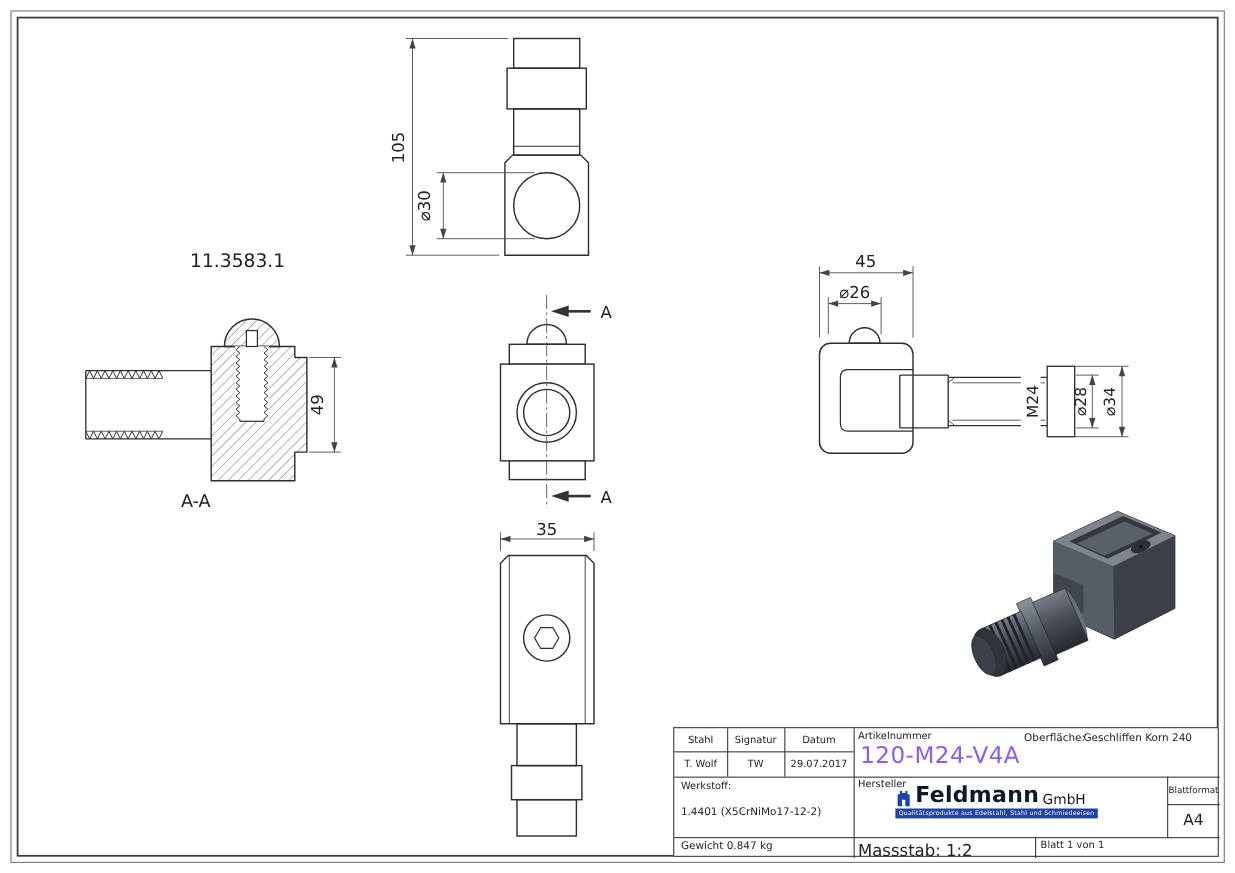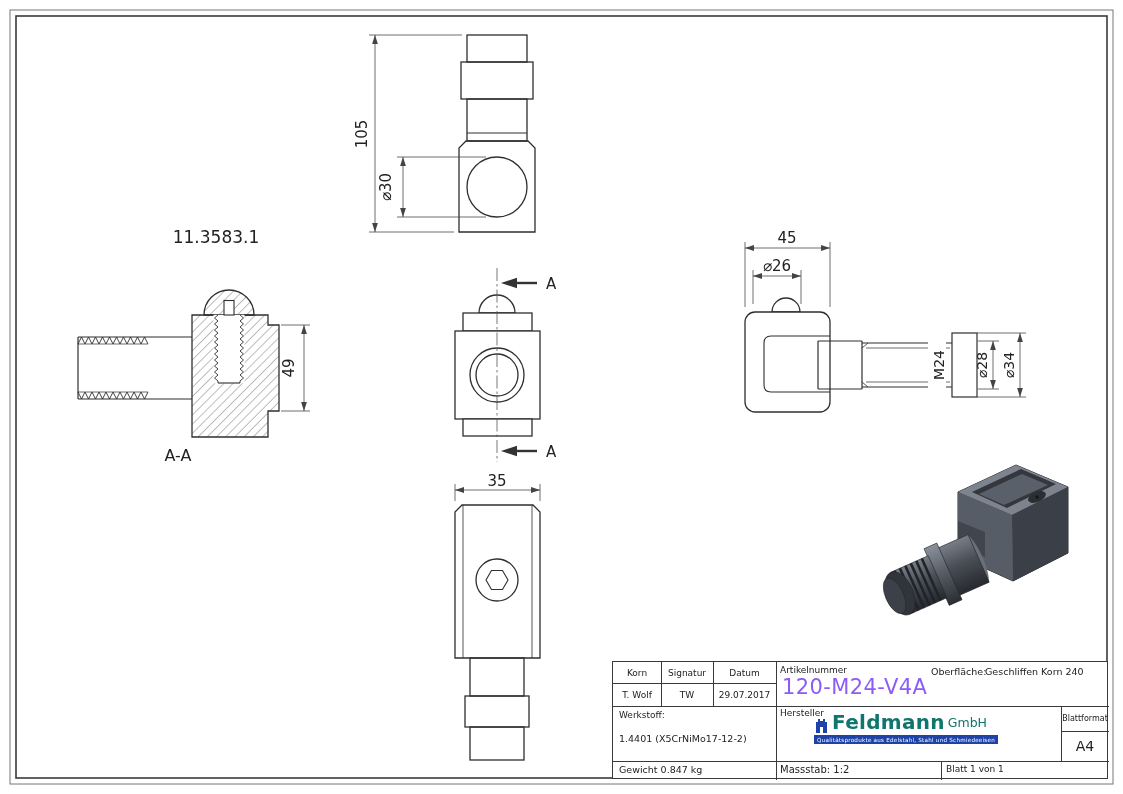--- a/index.html
+++ b/index.html
@@ -10,21 +10,21 @@
   svg text { font-family:"DejaVu Sans","Liberation Sans",sans-serif; fill:#222; }
 
   .titleblock { position:absolute; left:612px; top:661px; width:496px; height:118px;
                 border:1.3px solid #3a3a3a; background:#fff; }
   .tb-line { position:absolute; background:#3a3a3a; }
   .tb-cell { position:absolute; display:flex; align-items:center; justify-content:center; white-space:nowrap; }
   .tb-text { position:absolute; white-space:nowrap; }
   .artikel-big { font-size:21px; letter-spacing:0.4px; color:#8b5cf6; }
 
   .logo { position:absolute; left:201px; top:48px; }
-  .logo-row { display:flex; align-items:center; gap:3px; color:#0f766e; }
+  .logo-row { display:flex; align-items:flex-end; gap:3px; color:#0f172a; }
   .logo-row svg { align-self:flex-end; }
   .brand { font-size:20px; font-weight:bold; letter-spacing:0.3px; }
   .gmbh { font-size:12.5px; font-weight:normal; }
   .tagline { margin-top:1px; background:#1e43a8; color:#fff; font-size:5.6px;
              padding:1.5px 3px; letter-spacing:0.25px; white-space:nowrap; }
 </style>
 </head>
 <body>
 
 <div class="page">
@@ -215,41 +215,41 @@
   <div class="tb-line" style="left:0;top:21px;width:163px;height:1px"></div>
   <div class="tb-line" style="left:0;top:44px;width:496px;height:1px"></div>
   <div class="tb-line" style="left:0;top:99px;width:496px;height:1px"></div>
   <div class="tb-line" style="left:448px;top:69px;width:48px;height:1px"></div>
   <div class="tb-line" style="left:48px;top:0;width:1px;height:44px"></div>
   <div class="tb-line" style="left:100px;top:0;width:1px;height:44px"></div>
   <div class="tb-line" style="left:163px;top:0;width:1px;height:118px"></div>
   <div class="tb-line" style="left:448px;top:44px;width:1px;height:55px"></div>
   <div class="tb-line" style="left:328px;top:99px;width:1px;height:19px"></div>
 
-  <div class="tb-cell" style="left:0;top:0;width:48px;height:21px;font-size:9px">Korn</div>
+  <div class="tb-cell" style="left:0;top:0;width:48px;height:21px;font-size:9px">Stahl</div>
   <div class="tb-cell" style="left:48px;top:0;width:52px;height:21px;font-size:9px">Signatur</div>
   <div class="tb-cell" style="left:100px;top:0;width:63px;height:21px;font-size:9px">Datum</div>
   <div class="tb-cell" style="left:0;top:21px;width:48px;height:23px;font-size:9px">T. Wolf</div>
   <div class="tb-cell" style="left:48px;top:21px;width:52px;height:23px;font-size:9px">TW</div>
   <div class="tb-cell" style="left:100px;top:21px;width:63px;height:23px;font-size:9px">29.07.2017</div>
 
   <span class="tb-text" style="left:167px;top:3px;font-size:9px">Artikelnummer</span>
   <span class="tb-text artikel-big" style="left:169px;top:13px">120-M24-V4A</span>
   <span class="tb-text" style="left:318px;top:4px;font-size:9.5px">Oberfläche:</span>
   <span class="tb-text" style="left:372px;top:4px;font-size:9.5px">Geschliffen Korn 240</span>
 
   <span class="tb-text" style="left:6px;top:48px;font-size:9px">Werkstoff:</span>
   <span class="tb-text" style="left:6px;top:71px;font-size:9.5px">1.4401 (X5CrNiMo17-12-2)</span>
   <span class="tb-text" style="left:167px;top:46px;font-size:9px">Hersteller</span>
 
   <div class="tb-cell" style="left:448px;top:44px;width:48px;height:25px;font-size:8px">Blattformat</div>
   <div class="tb-cell" style="left:448px;top:69px;width:48px;height:30px;font-size:14px">A4</div>
 
   <span class="tb-text" style="left:6px;top:102px;font-size:9.5px">Gewicht 0.847 kg</span>
-  <span class="tb-text" style="left:167px;top:102px;font-size:10px">Massstab: 1:2</span>
+  <span class="tb-text" style="left:167px;top:102px;font-size:15px">Massstab: 1:2</span>
   <span class="tb-text" style="left:333px;top:102px;font-size:9px">Blatt 1 von 1</span>
 
   <div class="logo">
     <div class="logo-row">
       <svg width="15" height="19" viewBox="0 0 15 19">
         <path d="M2,18 L2,7 L4,7 L4,4 L6,4 L6,6 L9,6 L9,4 L11,4 L11,7 L13,7 L13,18 Z" fill="#1e43a8"></path>
         <path d="M6,18 L6,12 L9,12 L9,18 Z" fill="#fff"></path>
       </svg>
       <span class="brand">Feldmann</span>
       <span class="gmbh">GmbH</span>

